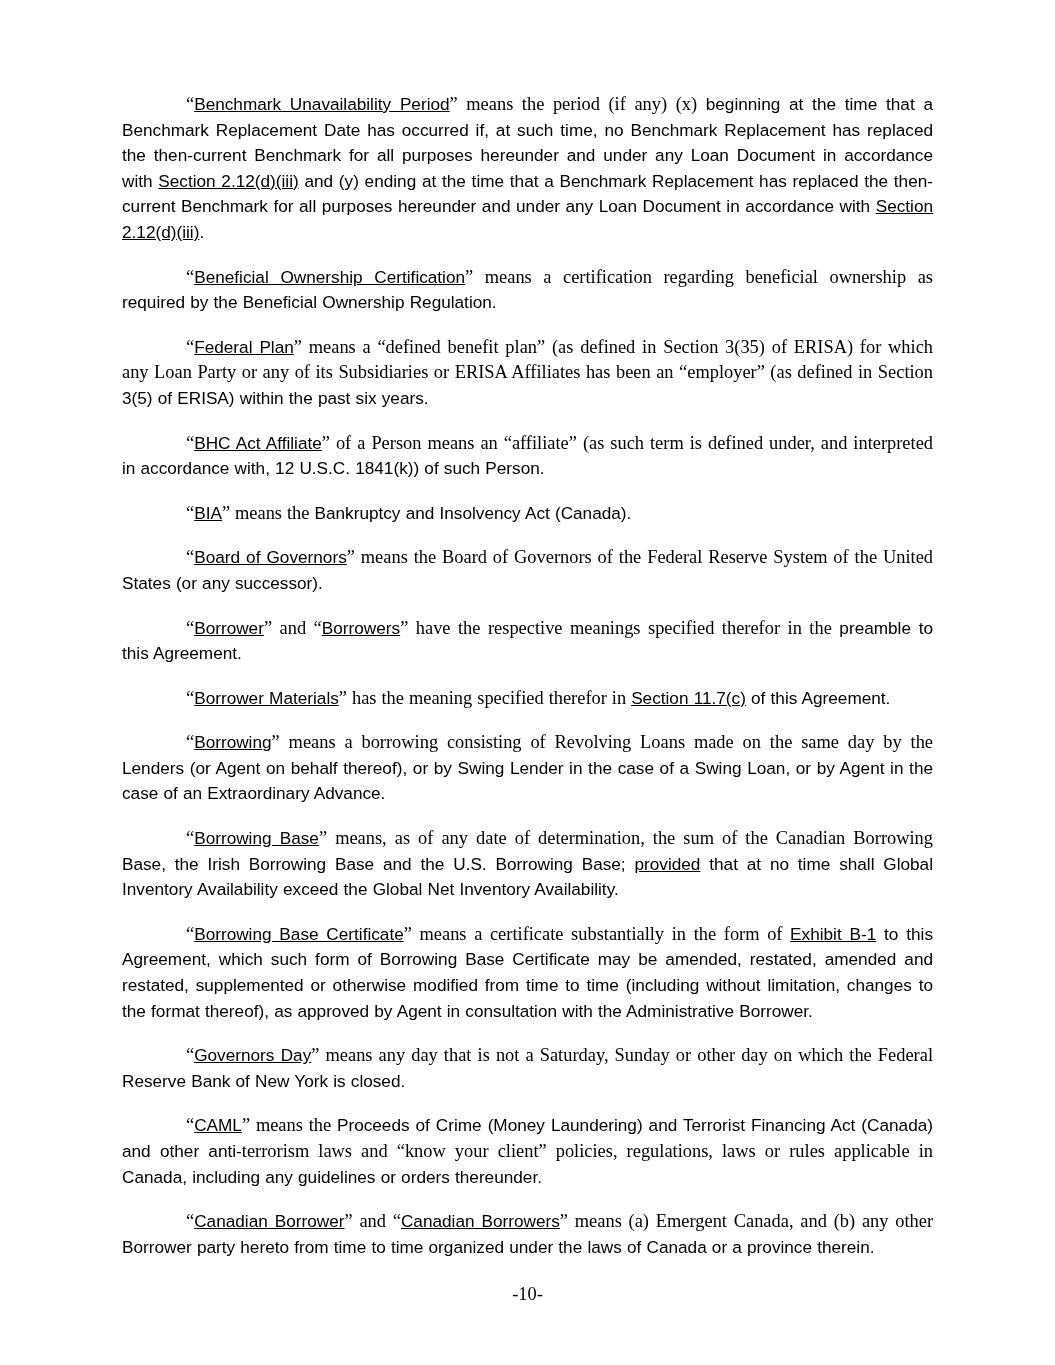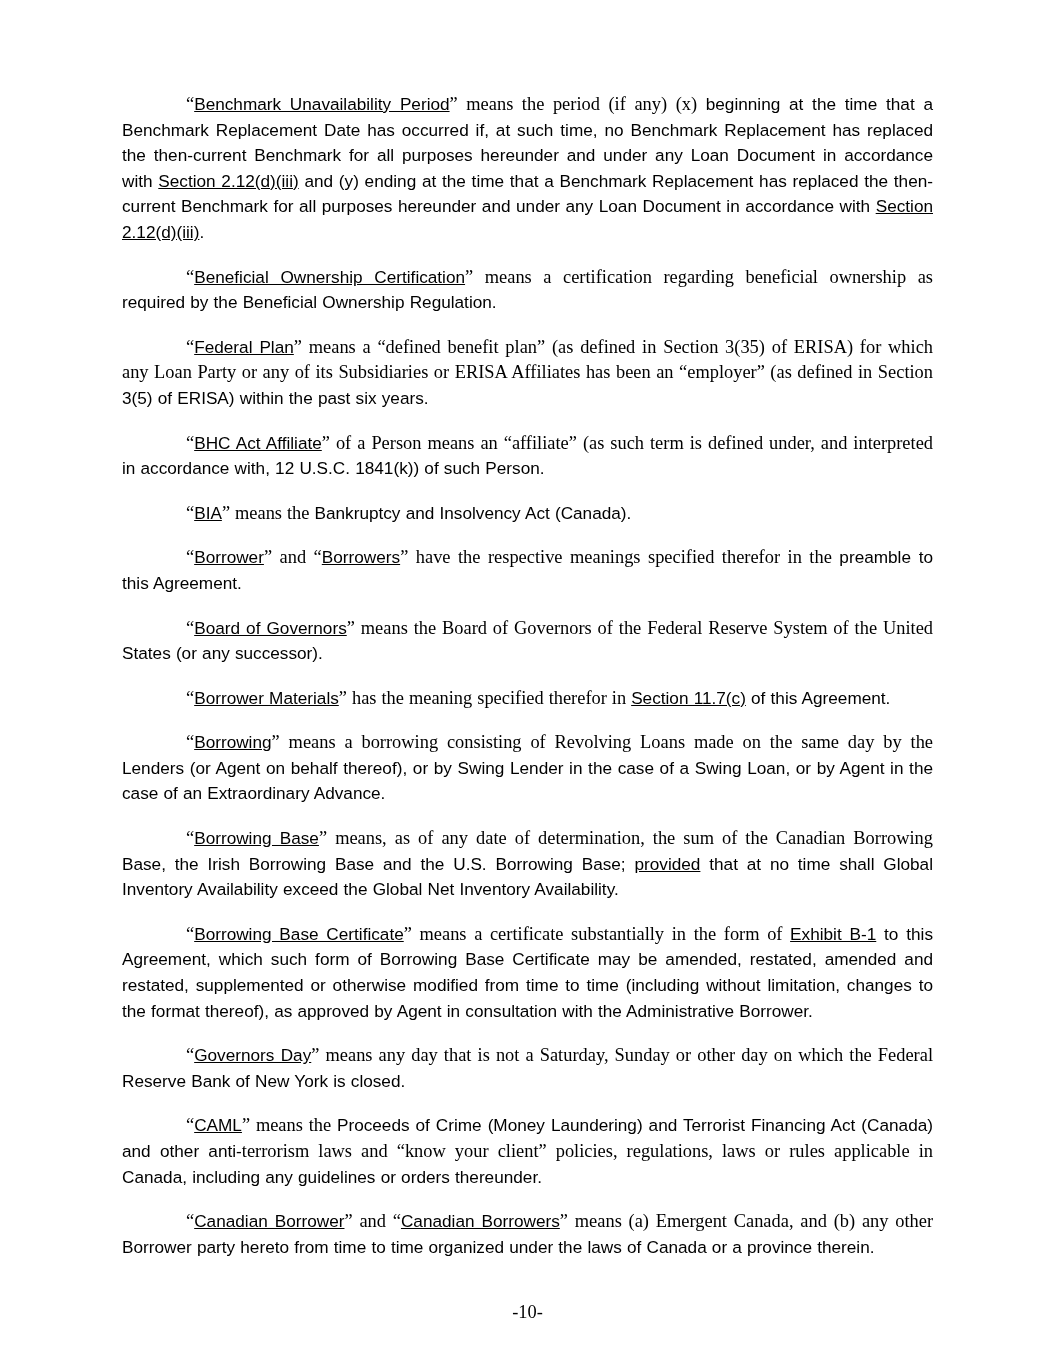--- a/index.html
+++ b/index.html
@@ -46,38 +46,38 @@
     font-size: 17.2px;
   }
   .sans {
     font-family: "Liberation Sans", sans-serif;
     font-size: 17.2px;
   }
   .footer {
     position: absolute;
     left: 0;
     right: 0;
-    bottom: 42px;
+    bottom: 60px;
     text-align: center;
     font-size: 18.4px;
     font-family: "Liberation Serif", serif;
   }
 </style>
 </head>
 <body>
 
 <div class="page">
   <div class="definitions" id="definitions">
       <p class="def"><span>“</span><span class="term">Benchmark Unavailability Period</span><span>” means the period (if any) (x) </span><span class="sans">beginning at the time that a Benchmark Replacement Date has occurred if, at such time, no Benchmark Replacement has replaced the then-current Benchmark for all purposes hereunder and under any Loan Document in accordance with </span><span class="ref">Section 2.12(d)(iii)</span><span class="sans"> and (y) ending at the time that a Benchmark Replacement has replaced the then-current Benchmark for all purposes hereunder and under any Loan Document in accordance with </span><span class="ref">Section 2.12(d)(iii)</span><span class="sans">.</span></p>
       <p class="def"><span>“</span><span class="term">Beneficial Ownership Certification</span><span>” means a certification regarding beneficial ownership as </span><span class="sans">required by the Beneficial Ownership Regulation.</span></p>
       <p class="def"><span>“</span><span class="term">Federal Plan</span><span>” means a “defined benefit plan” (as defined in Section 3(35) of ERISA) for which any Loan Party or any of its Subsidiaries or ERISA Affiliates has been an “employer” (as defined in Section </span><span class="sans">3(5) of ERISA) within the past six years.</span></p>
       <p class="def"><span>“</span><span class="term">BHC Act Affiliate</span><span>” of a Person means an “affiliate” (as such term is defined under, and interpreted </span><span class="sans">in accordance with, 12 U.S.C. 1841(k)) of such Person.</span></p>
       <p class="def"><span>“</span><span class="term">BIA</span><span>” means the </span><span class="sans">Bankruptcy and Insolvency Act (Canada).</span></p>
+      <p class="def"><span>“</span><span class="term">Board of Governors</span><span>” means the Board of Governors of the Federal Reserve System of the United </span><span class="sans">States (or any successor).</span></p>
       <p class="def"><span>“</span><span class="term">Borrower</span><span>” and “</span><span class="term">Borrowers</span><span>” have the respective meanings specified therefor in the </span><span class="sans">preamble to this Agreement.</span></p>
-      <p class="def"><span>“</span><span class="term">Board of Governors</span><span>” means the Board of Governors of the Federal Reserve System of the United </span><span class="sans">States (or any successor).</span></p>
       <p class="def"><span>“</span><span class="term">Borrower Materials</span><span>” has the meaning specified therefor in </span><span class="ref">Section 11.7(c)</span><span class="sans"> of this Agreement.</span></p>
       <p class="def"><span>“</span><span class="term">Borrowing</span><span>” means a borrowing consisting of Revolving Loans made on the same day by the </span><span class="sans">Lenders (or Agent on behalf thereof), or by Swing Lender in the case of a Swing Loan, or by Agent in the case of an Extraordinary Advance.</span></p>
       <p class="def"><span>“</span><span class="term">Borrowing Base</span><span>” means, as of any date of determination, the sum of the Canadian Borrowing </span><span class="sans">Base, the Irish Borrowing Base and the U.S. Borrowing Base; </span><span class="ref">provided</span><span class="sans"> that at no time shall Global Inventory Availability exceed the Global Net Inventory Availability.</span></p>
       <p class="def"><span>“</span><span class="term">Borrowing Base Certificate</span><span>” means a certificate substantially in the form of </span><span class="ref">Exhibit B-1</span><span class="sans"> to this Agreement, which such form of Borrowing Base Certificate may be amended, restated, amended and restated, supplemented or otherwise modified from time to time (including without limitation, changes to the format thereof), as approved by Agent in consultation with the Administrative Borrower.</span></p>
       <p class="def"><span>“</span><span class="term">Governors Day</span><span>” means any day that is not a Saturday, Sunday or other day on which the Federal </span><span class="sans">Reserve Bank of New York is closed.</span></p>
       <p class="def"><span>“</span><span class="term">CAML</span><span>” means the </span><span class="sans">Proceeds of Crime (Money Laundering) and Terrorist Financing Act (Canada) and other anti-</span><span>terrorism laws and “know your client” policies, regulations, laws or rules applicable in </span><span class="sans">Canada, including any guidelines or orders thereunder.</span></p>
       <p class="def"><span>“</span><span class="term">Canadian Borrower</span><span>” and “</span><span class="term">Canadian Borrowers</span><span>” means (a) Emergent Canada, and (b) any other </span><span class="sans">Borrower party hereto from time to time organized under the laws of Canada or a province therein.</span></p>
     </div>
   <div class="footer">-10-</div>
 </div>

